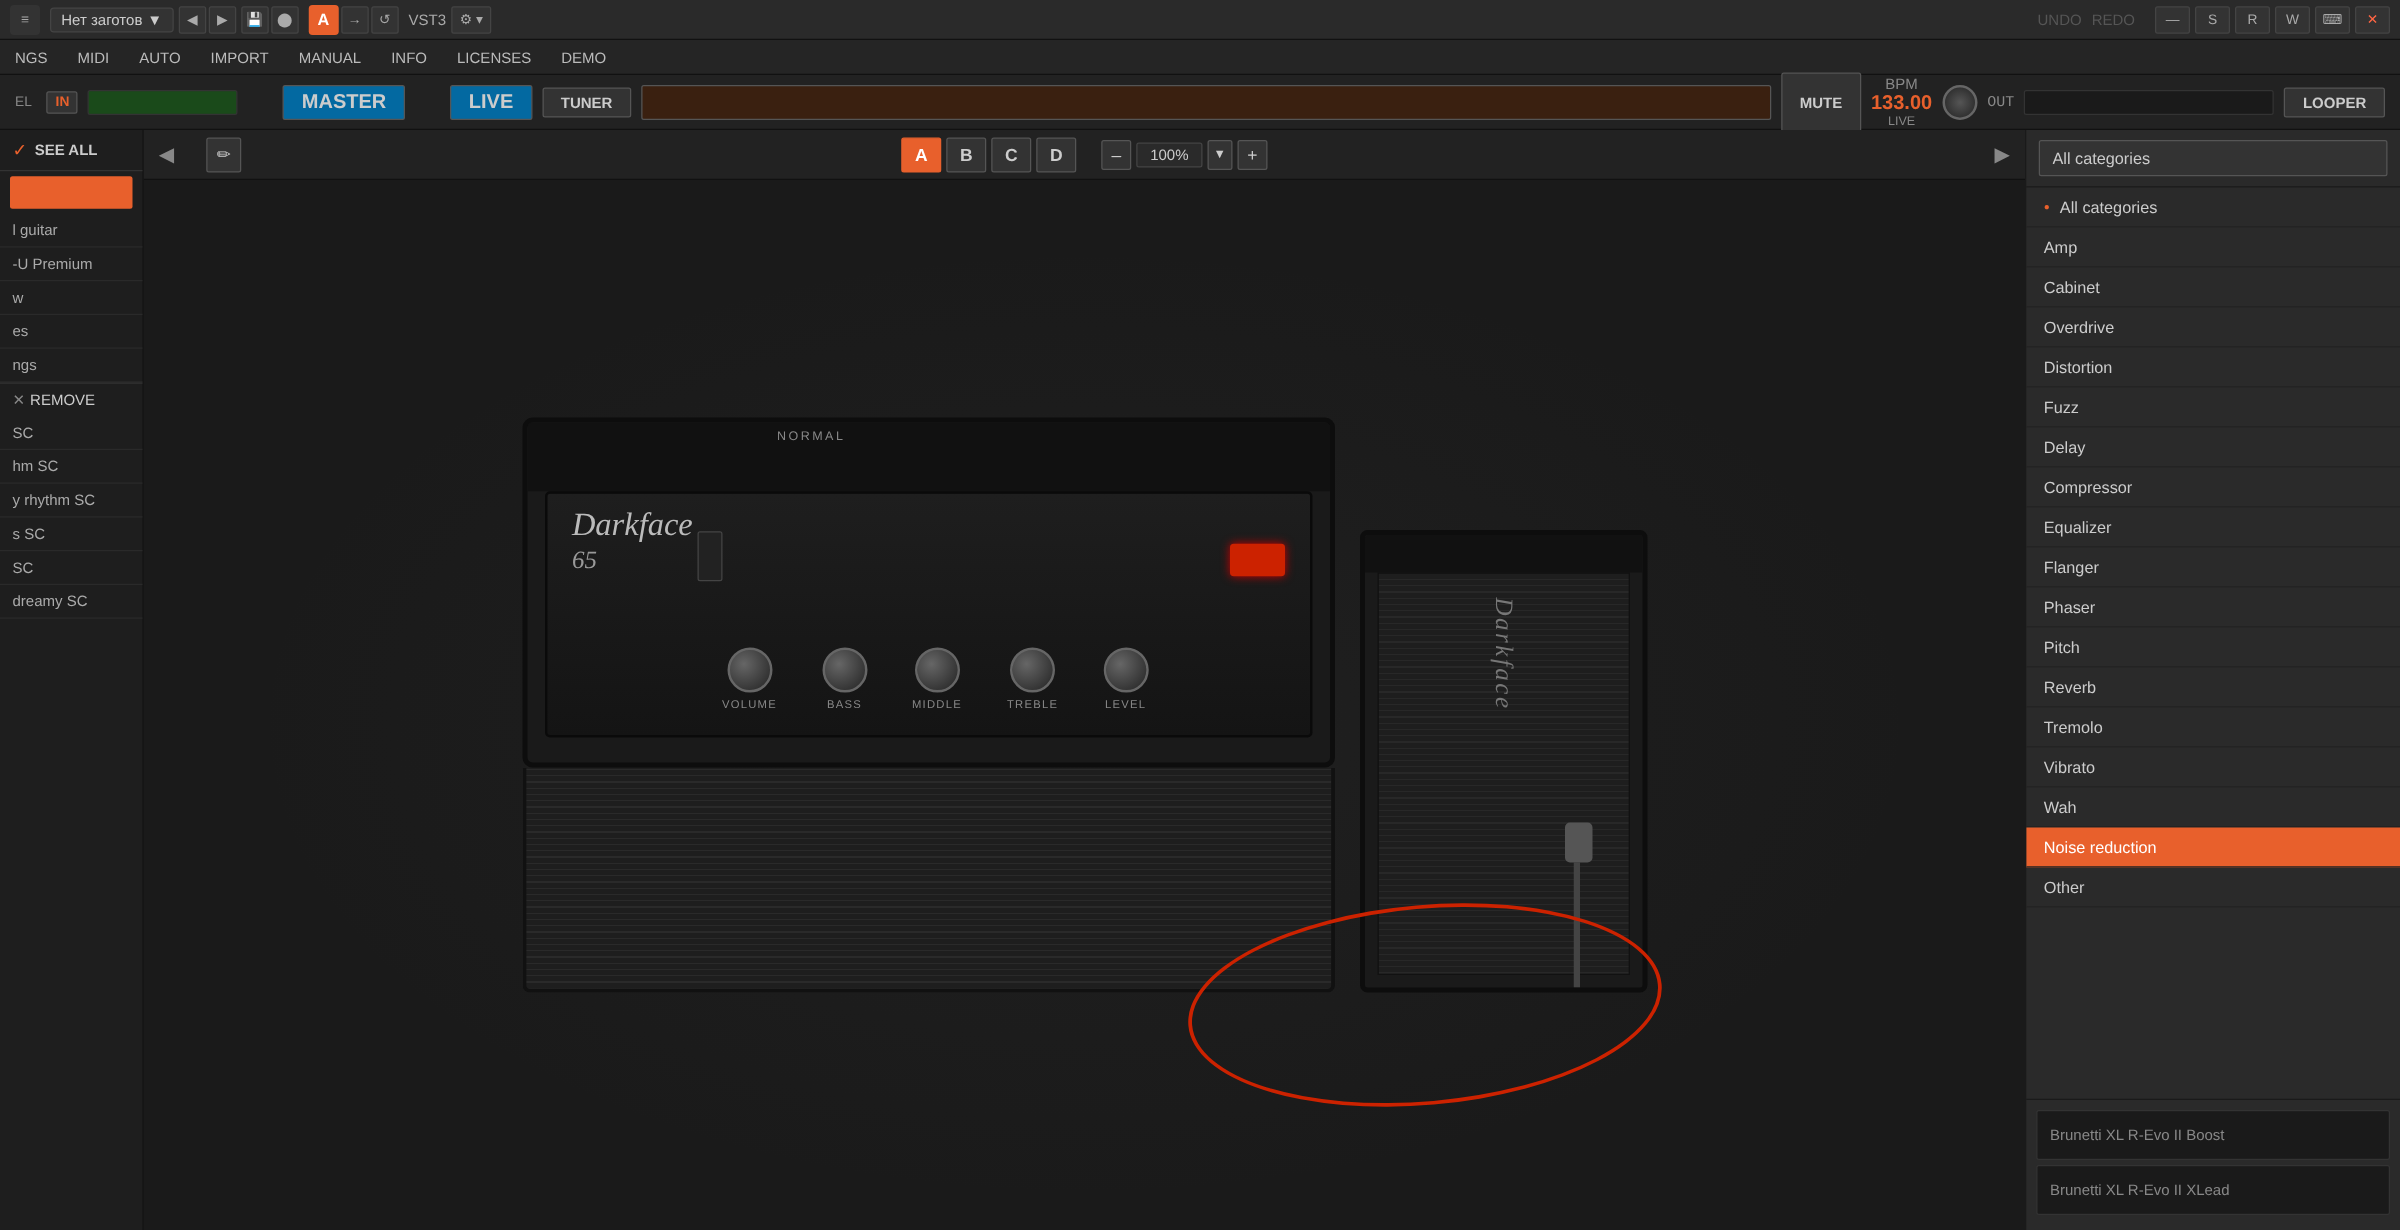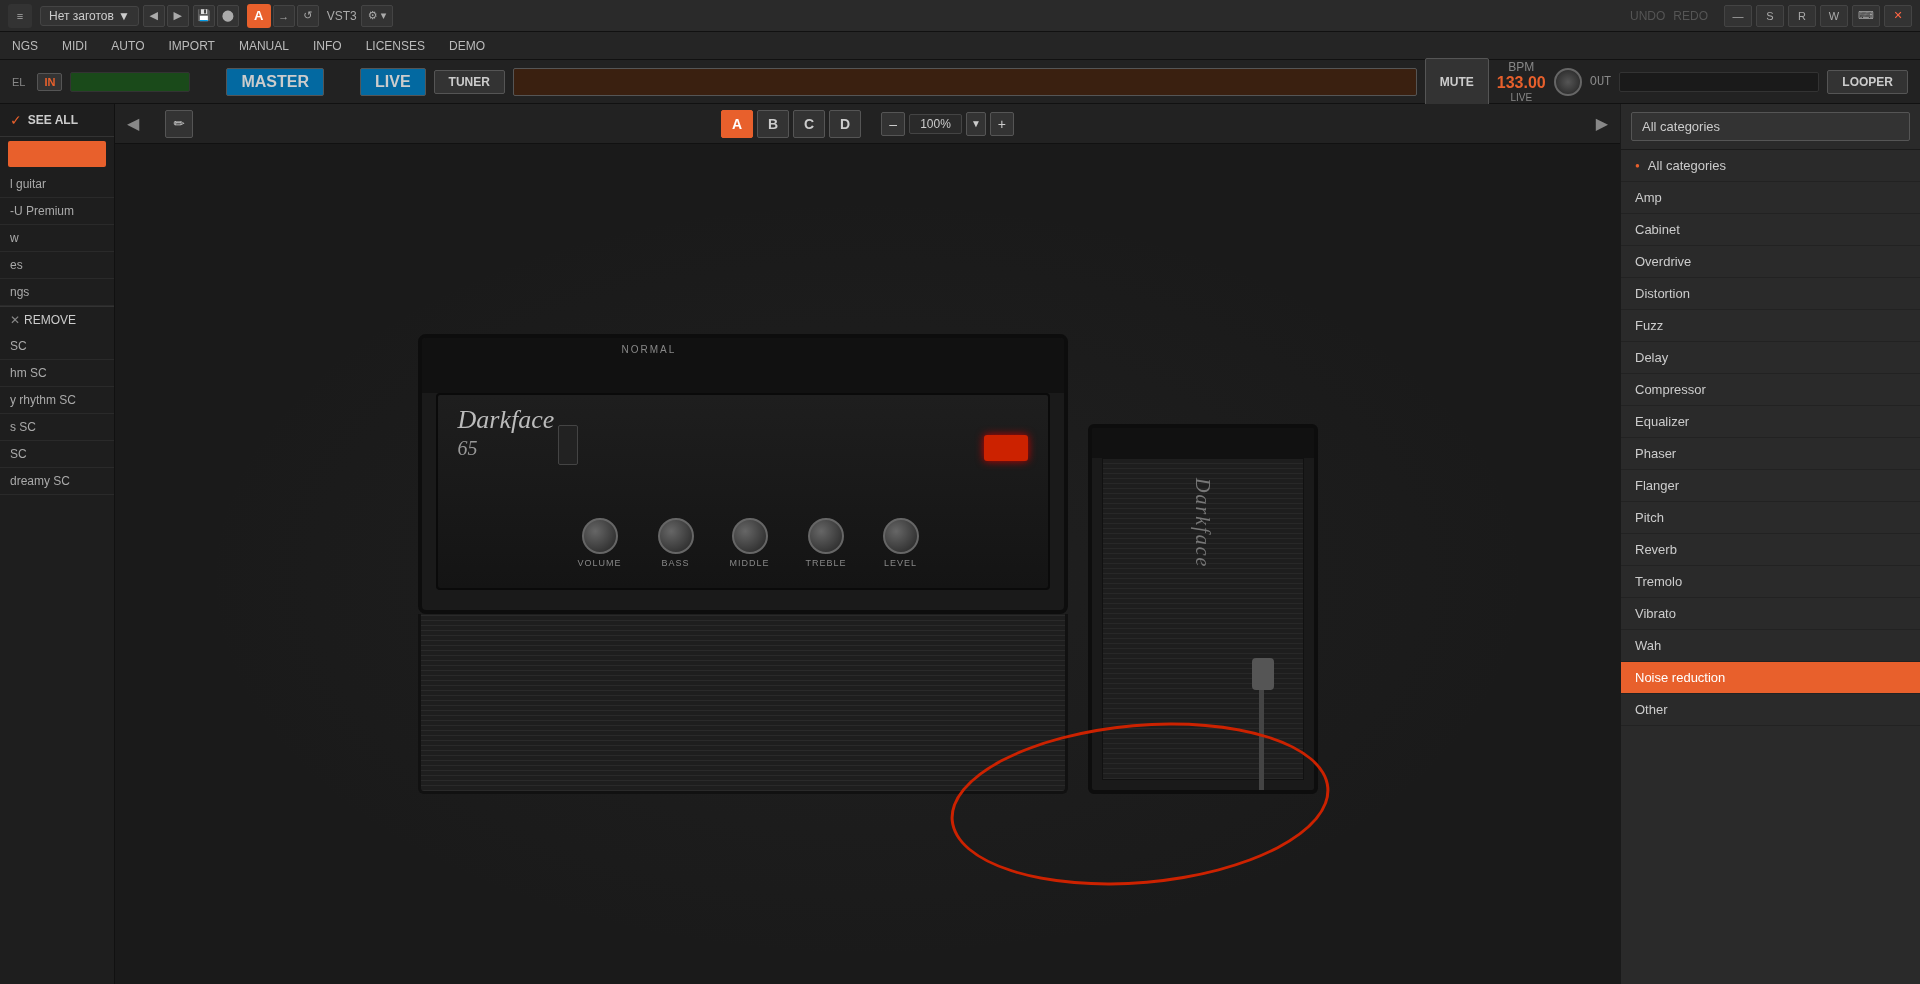--- a/index.html
+++ b/index.html
@@ -555,24 +555,24 @@
       <div class="category-item">
         <span>Delay</span>
       </div>
       <div class="category-item">
         <span>Compressor</span>
       </div>
       <div class="category-item">
         <span>Equalizer</span>
       </div>
       <div class="category-item">
+        <span>Flanger</span>
+      </div>
+      <div class="category-item">
         <span>Phaser</span>
-      </div>
-      <div class="category-item">
-        <span>Flanger</span>
       </div>
       <div class="category-item">
         <span>Pitch</span>
       </div>
       <div class="category-item">
         <span>Reverb</span>
       </div>
       <div class="category-item">
         <span>Tremolo</span>
       </div>
@@ -582,14 +582,22 @@
       <div class="category-item">
         <span>Wah</span>
       </div>
       <div class="category-item active">
         <span>Noise reduction</span>
       </div>
       <div class="category-item">
         <span>Other</span>
       </div>
     </div>
+    <div class="panel-bottom">
+      <div class="preset-thumb">
+        <span>Brunetti XL R-Evo II Boost</span>
+      </div>
+      <div class="preset-thumb">
+        <span>Brunetti XL R-Evo II XLead</span>
+      </div>
+    </div>
   </div>
 </div>
 
 </body></html>

